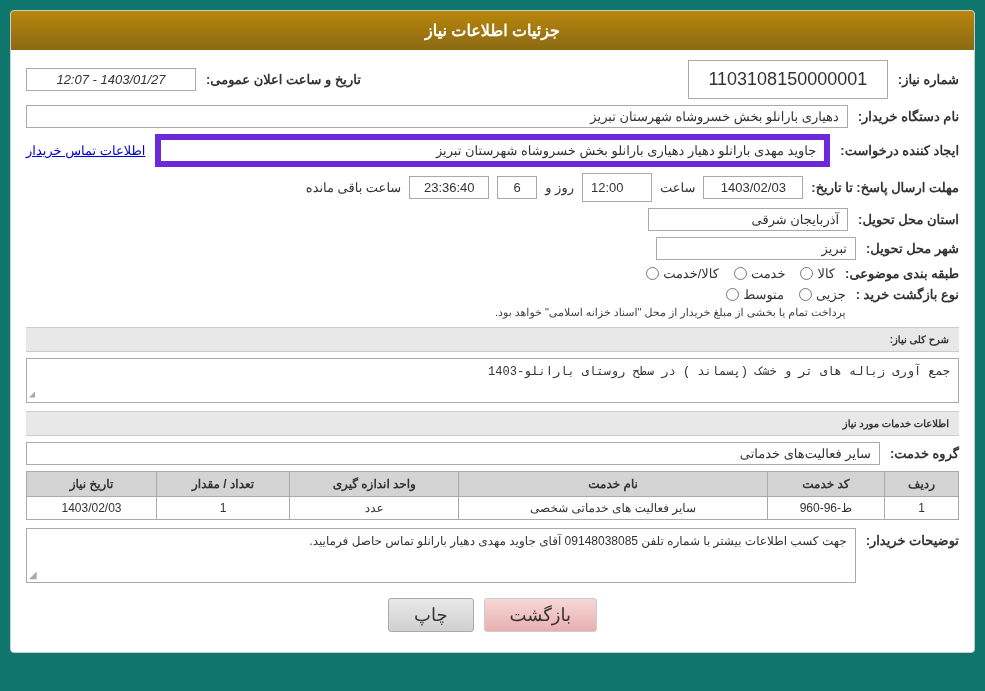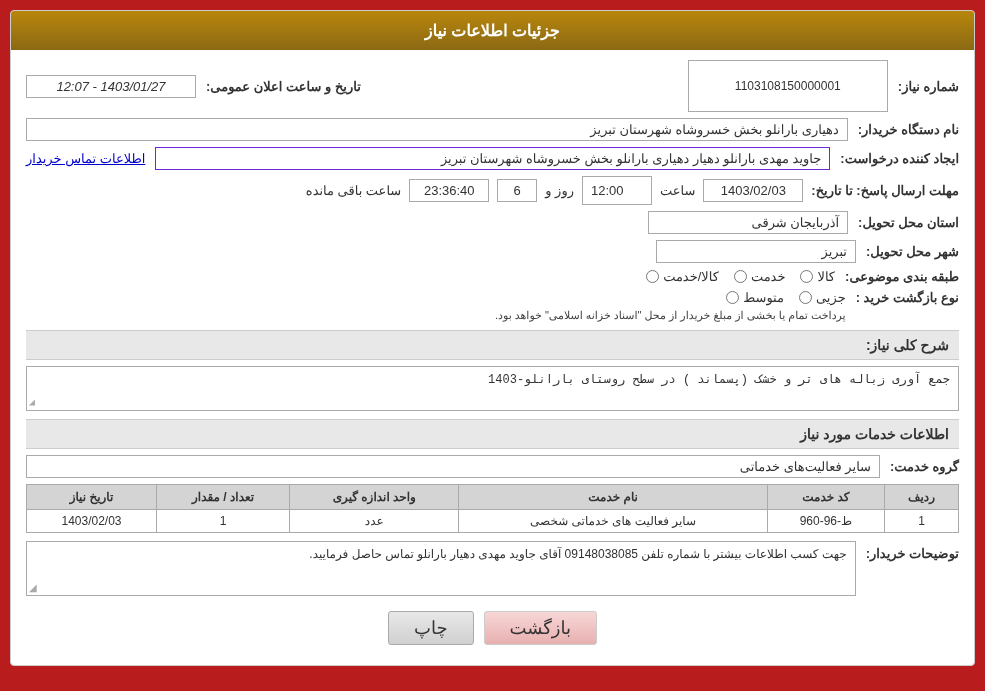--- a/index.html
+++ b/index.html
@@ -6,21 +6,21 @@
     body {
       font-family: Tahoma, Arial, sans-serif;
       background: #f0f0f0;
       direction: rtl;
       font-size: 13px;
       color: #333;
     }
     .page-wrapper {
       width: 985px;
       min-height: 691px;
-      background: #b91c1c;
+      background: #0f766e;
       padding: 10px;
     }
     .main-card {
       background: #fff;
       border: 1px solid #ccc;
       border-radius: 4px;
       overflow: hidden;
     }
     .card-header {
       background: linear-gradient(to bottom, #b8860b, #8B6914);
@@ -37,21 +37,21 @@
       color: #0000cc;
       text-decoration: underline;
       cursor: pointer;
     }
     .section-header {
       background: #e8e8e8;
       border-top: 1px solid #ccc;
       border-bottom: 1px solid #ccc;
       padding: 6px 10px;
       font-weight: bold;
-      font-size: 14px;
+      font-size: 10px;
       margin: 8px 0 6px 0;
       text-align: right;
     }
     .radio-group {
       display: flex;
       gap: 15px;
       align-items: center;
       direction: rtl;
     }
     .radio-item {
@@ -100,25 +100,25 @@
     .btn-back {
       background: linear-gradient(to bottom, #f8d7d7, #e8b0b0);
       color: #333;
       border-color: #ccc;
     }
     .content-relative {
       position: relative;
     }
     .top-id-box {
       border: 1px solid #aaa;
-      padding: 18px 10px;
+      padding: 8px 10px;
       background: #fff;
       min-width: 200px;
       text-align: center;
-      font-size: 12px;
+      font-size: 18px;
     }
     .top-date-box {
       border: 1px solid #aaa;
       padding: 3px 10px;
       background: #fff;
       min-width: 170px;
       text-align: center;
       font-style: italic;
     }
     .top-label {
@@ -172,21 +172,21 @@
         <div class="top-date-box">1403/01/27 - 12:07</div>
       </div>
 
       <div style="display:flex; align-items:center; gap:10px; margin-bottom:6px; direction:rtl;">
         <span class="top-label">نام دستگاه خریدار:</span>
         <div style="border:1px solid #aaa; background:#fff; padding:3px 8px; flex:1; text-align:right;">دهیاری بارانلو بخش خسروشاه شهرستان تبریز</div>
       </div>
 
       <div style="display:flex; align-items:center; gap:10px; margin-bottom:6px; direction:rtl;">
         <span class="top-label">ایجاد کننده درخواست:</span>
-        <div style="border:1px solid #6d28d9; background:#fff; padding:3px 8px; flex:1; text-align:right;">جاوید مهدی بارانلو دهیار دهیاری بارانلو بخش خسروشاه شهرستان تبریز</div>
+        <div style="border:6px solid #6d28d9; background:#fff; padding:3px 8px; flex:1; text-align:right;">جاوید مهدی بارانلو دهیار دهیاری بارانلو بخش خسروشاه شهرستان تبریز</div>
         <span class="link-text">اطلاعات تماس خریدار</span>
       </div>
 
       <div style="display:flex; align-items:center; gap:8px; margin-bottom:6px; direction:rtl;">
         <span class="top-label">مهلت ارسال پاسخ: تا تاریخ:</span>
         <div style="border:1px solid #aaa; background:#fff; padding:3px 8px; min-width:100px; text-align:center;">1403/02/03</div>
         <span>ساعت</span>
         <div style="border:1px solid #aaa; background:#fff; padding:6px 8px; min-width:70px; text-align:left;">12:00</div>
         <span>روز و</span>
         <div style="border:1px solid #aaa; background:#fff; padding:3px 8px; min-width:40px; text-align:center;">6</div>

